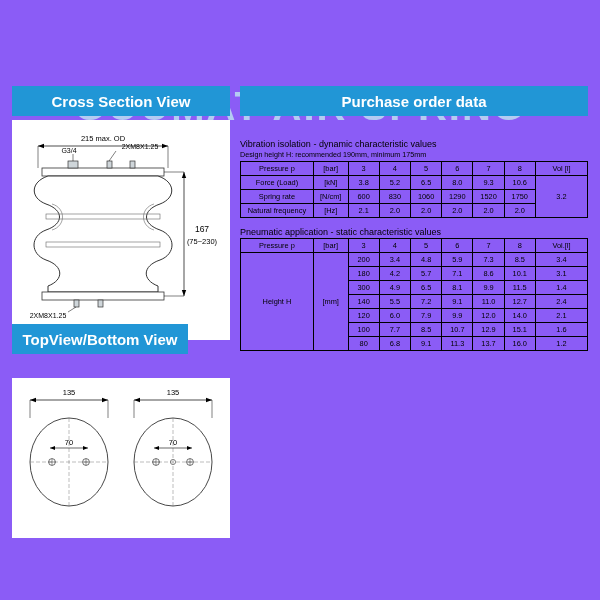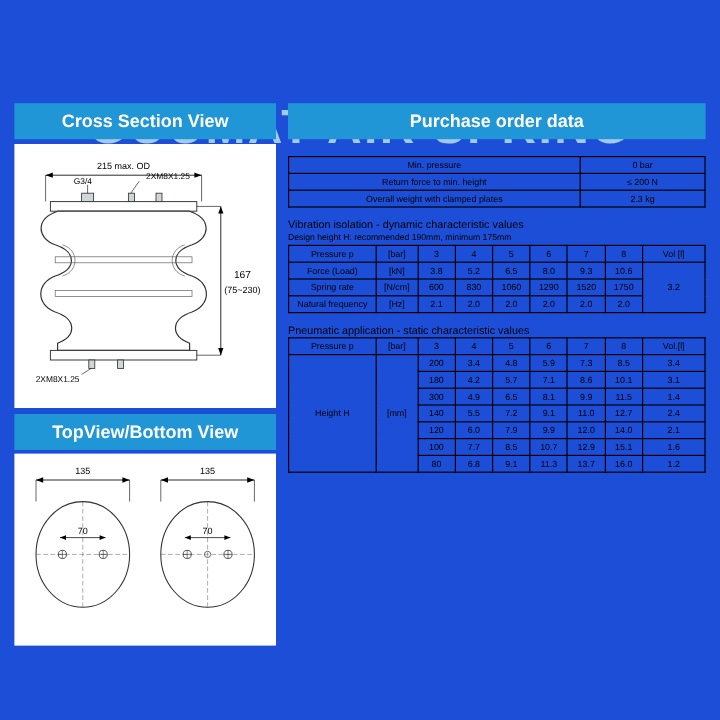--- a/index.html
+++ b/index.html
@@ -11,21 +11,21 @@
     height: 600px;
     background: #ffffff;
     font-family: "Liberation Sans", sans-serif;
     overflow: hidden;
     position: relative;
   }
   .page {
     position: absolute;
     left: 0; top: 0;
     width: 600px; height: 600px;
-    background: #1d4ed8;
+    background: #8b5cf6;
   }
   .watermark {
     position: absolute;
     left: 0;
     top: 84px;
     width: 600px;
     text-align: center;
     font-size: 40px;
     font-weight: bold;
     letter-spacing: 2px;
@@ -42,21 +42,21 @@
     color: #ffffff;
     font-weight: bold;
     font-size: 15px;
     display: flex;
     align-items: center;
     justify-content: center;
     text-align: center;
   }
   #title-cross { left: 12px; top: 86px; width: 218px; height: 30px; }
   #title-purchase { left: 240px; top: 86px; width: 348px; height: 30px; }
-  #title-topview { left: 12px; top: 345px; width: 218px; height: 30px; }
+  #title-topview { left: 12px; top: 324px; width: 176px; height: 30px; }
 
   .drawing-area {
     position: absolute;
     background: #ffffff;
   }
   #cross-area { left: 12px; top: 120px; width: 218px; height: 220px; }
   #topview-area { left: 12px; top: 378px; width: 218px; height: 160px; text-align: right; }
 
   
   .right-col {
@@ -223,40 +223,20 @@
       <circle cx="161" cy="84" r="2.6" fill="none" stroke="#333" stroke-width="0.6"></circle>
     </svg>
   </div>
 
   <div class="panel-title" id="title-purchase">Purchase order data</div>
 
   <div class="right-col">
 
     <div class="spacer6"></div>
 
-    <table class="t">
-      <colgroup>
-          <col style="width:70%">
-          <col style="width:30%">
-        </colgroup>
-      <tbody>
-        <tr>
-          <td class="lbl">Min. pressure</td>
-          <td class="rgt">0 bar</td>
-        </tr>
-        <tr>
-          <td class="lbl">Return force to min. height</td>
-          <td class="rgt">≤ 200 N</td>
-        </tr>
-        <tr>
-          <td class="lbl">Overall weight with clamped plates</td>
-          <td class="rgt">2.3 kg</td>
-        </tr>
-      </tbody>
-    </table>
 
     <div class="section-head">Vibration isolation - dynamic characteristic values</div>
     <div class="sub-note">Design height H: recommended 190mm, minimum 175mm</div>
 
     <table class="t">
       <colgroup>
         <col style="width:21%">
           <col style="width:10%">
         <col style="width:9%">
           <col style="width:9%">

